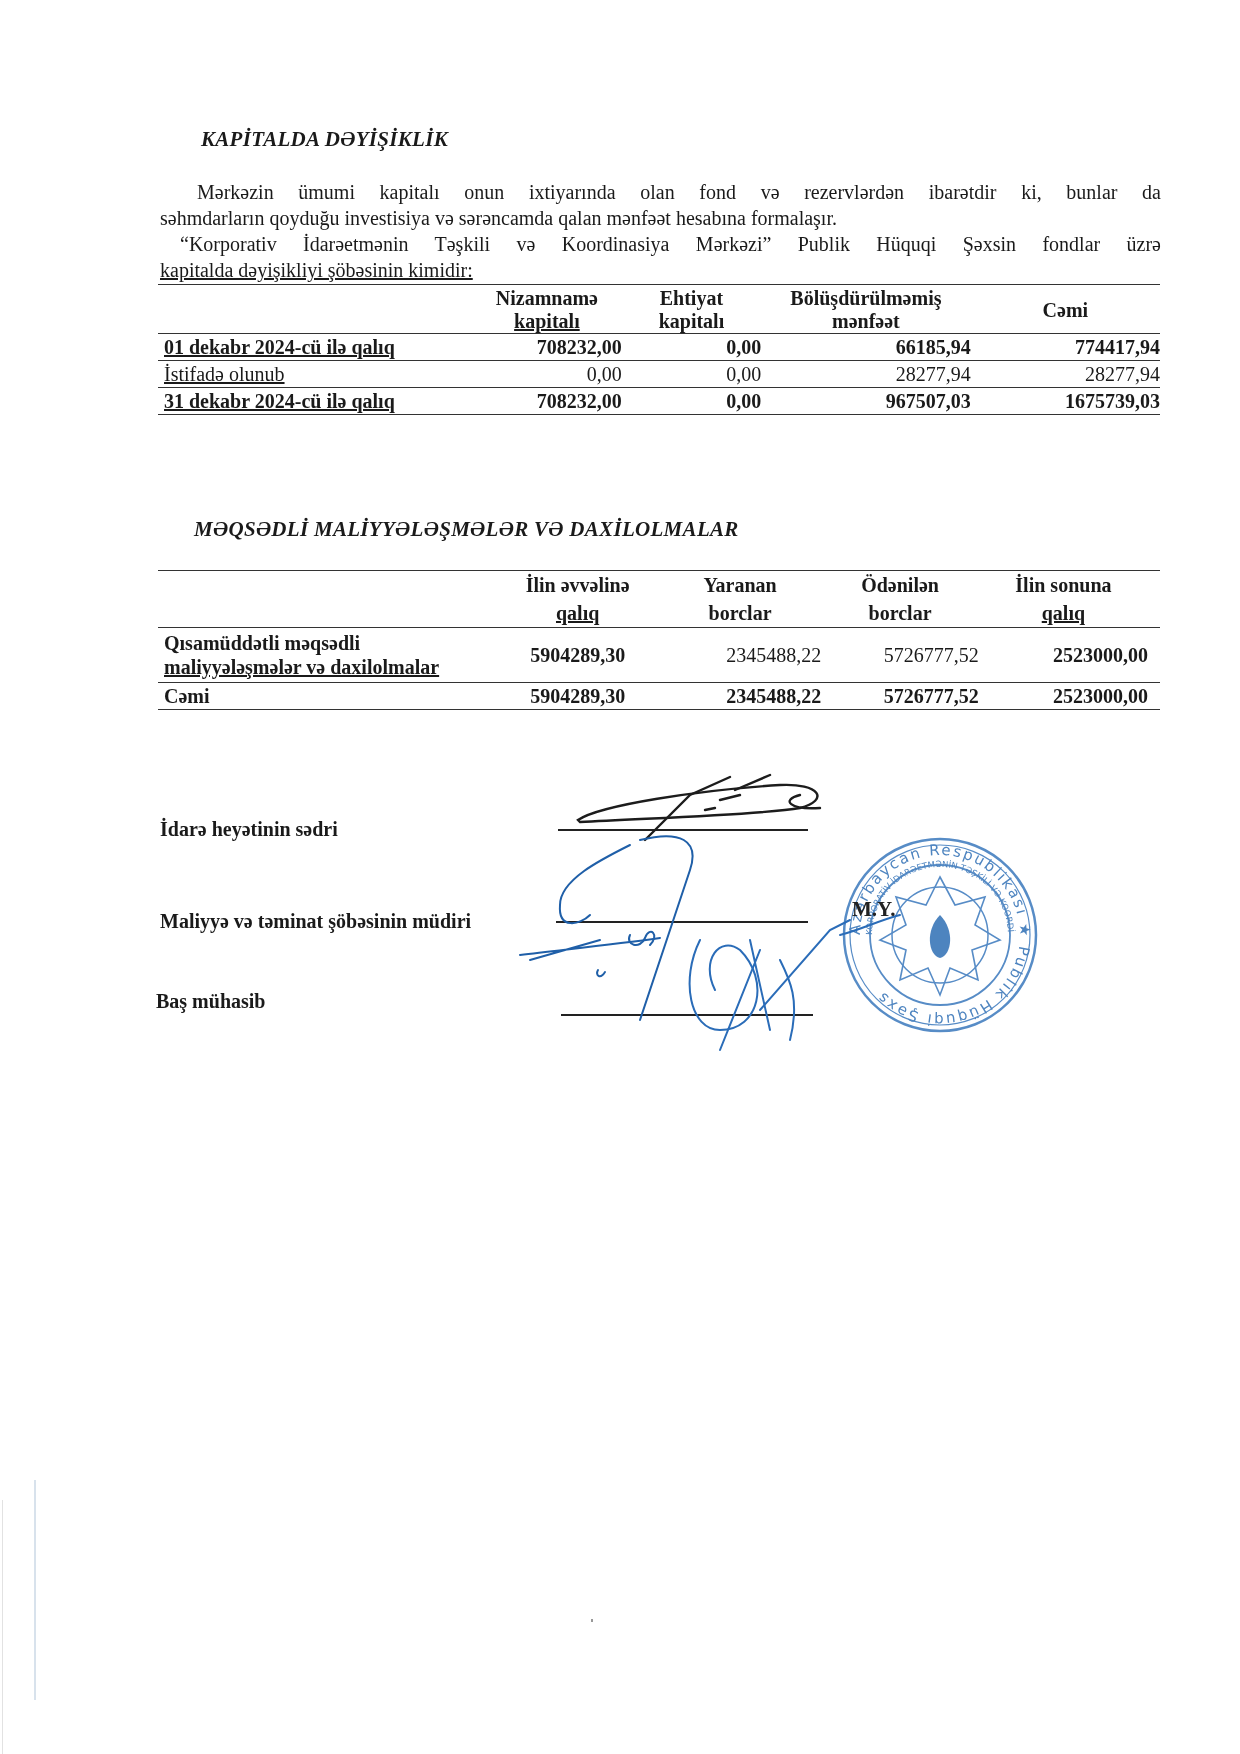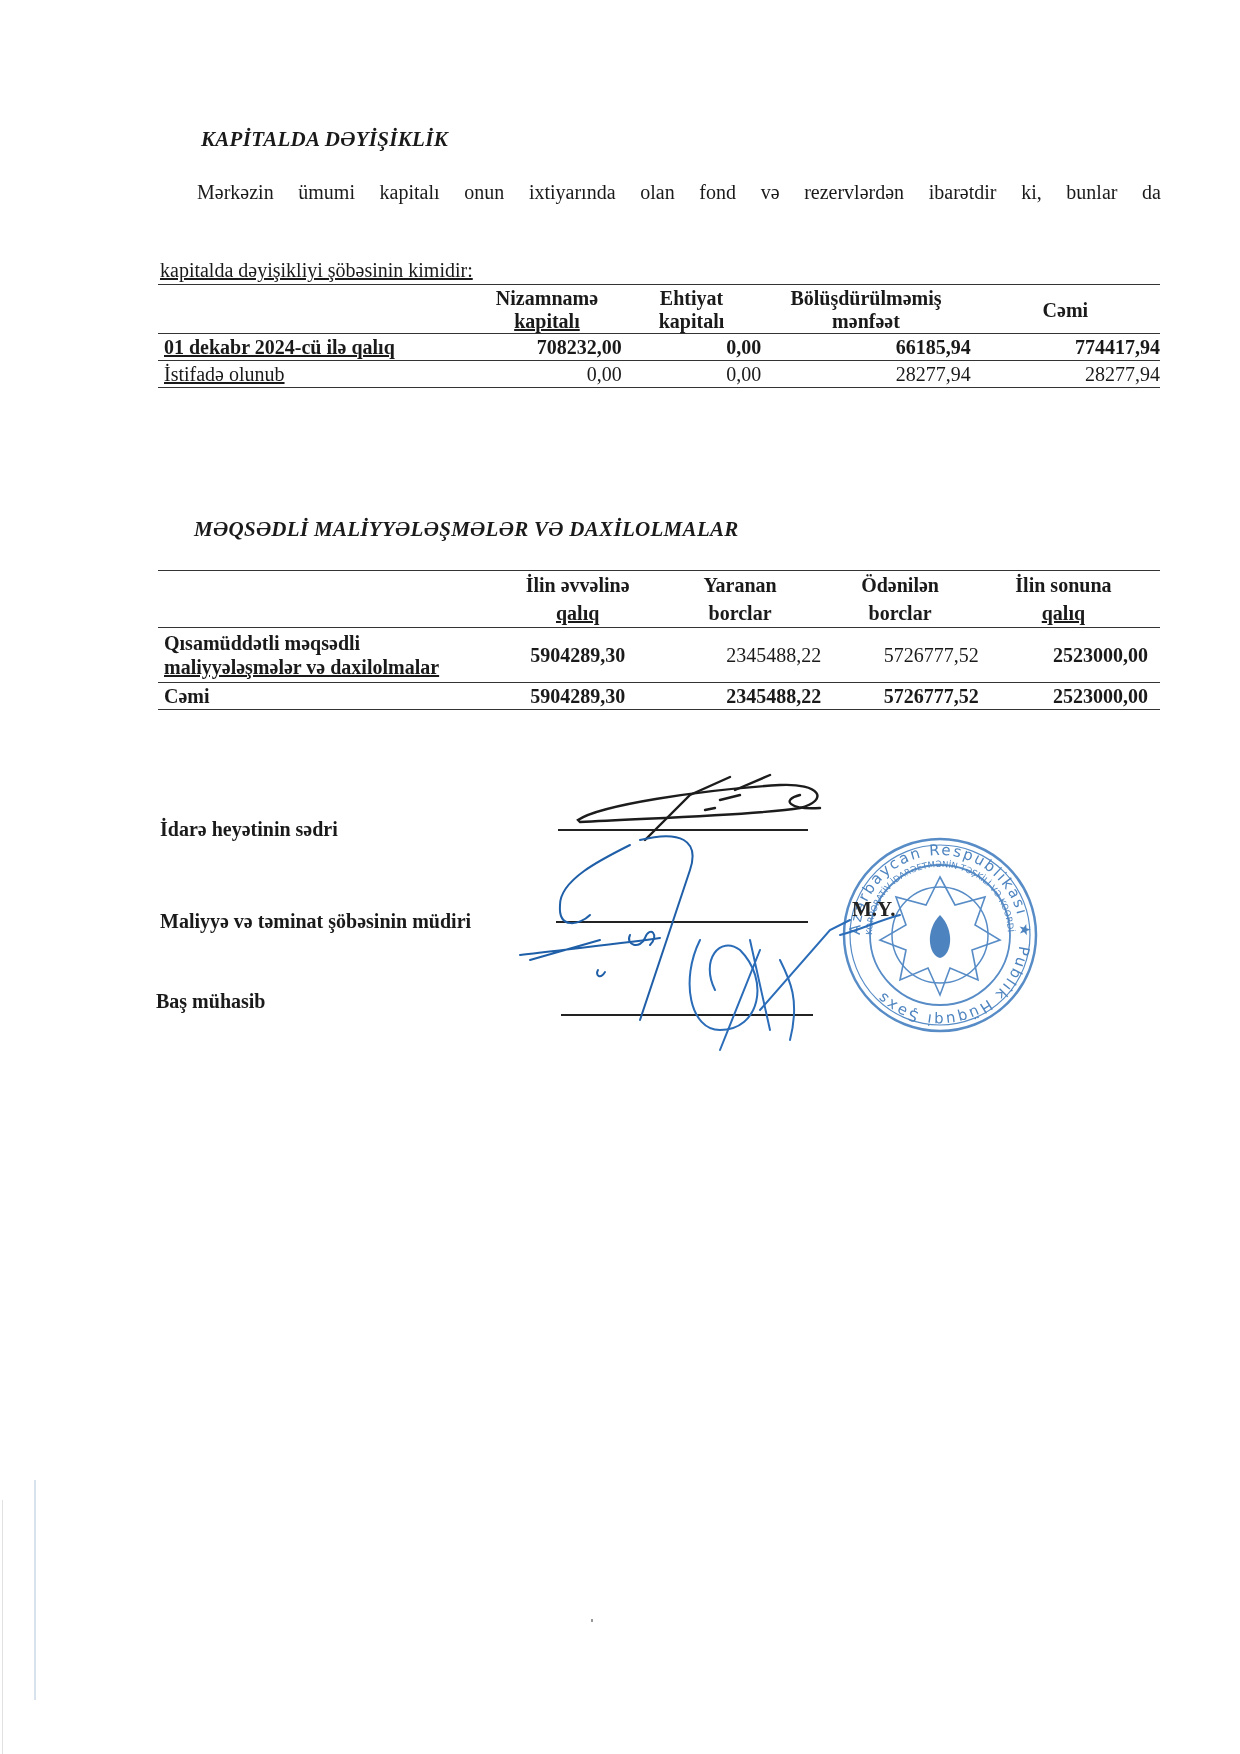--- a/index.html
+++ b/index.html
@@ -62,20 +62,22 @@
 <body>
 
 <div class="page">
   <div class="scan-edge"></div>
   <div class="scan-edge2"></div>
   <div class="speck"></div>
 
   <h2 id="title1">KAPİTALDA DƏYİŞİKLİK</h2>
 
   <div class="p1a">Mərkəzin ümumi kapitalı onun ixtiyarında olan fond və rezervlərdən ibarətdir ki, bunlar da</div>
+  <div class="p1b">səhmdarların qoyduğu investisiya və sərəncamda qalan mənfəət hesabına formalaşır.</div>
+  <div class="p2a">“Korporativ İdarəetmənin Təşkili və Koordinasiya Mərkəzi” Publik Hüquqi Şəxsin fondlar üzrə</div>
   <div class="p2b">kapitalda dəyişikliyi şöbəsinin kimidir:</div>
 
   <table id="cap-table">
     <thead>
       <tr>
         <th class="c0"></th>
         <th class="c1"><span>Nizamnamə</span><br><span class="ul">kapitalı</span></th>
         <th class="c2"><span>Ehtiyat</span><br><span>kapitalı</span></th>
         <th class="c3"><span>Bölüşdürülməmiş</span><br><span>mənfəət</span></th>
         <th class="c4" style="vertical-align: middle;"><span>Cəmi</span></th>
@@ -88,20 +90,27 @@
         <td class="c2">0,00</td>
         <td class="c3">66185,94</td>
         <td class="c4">774417,94</td>
       </tr>
       <tr class="rule-bottom">
         <td class="c0 ul">İstifadə olunub</td>
         <td class="c1">0,00</td>
         <td class="c2">0,00</td>
         <td class="c3">28277,94</td>
         <td class="c4">28277,94</td>
+      </tr>
+      <tr class="bold rule-bottom">
+        <td class="c0 ul">31 dekabr 2024-cü ilə qalıq</td>
+        <td class="c1">708232,00</td>
+        <td class="c2">0,00</td>
+        <td class="c3">967507,03</td>
+        <td class="c4">1675739,03</td>
       </tr>
     </tbody>
   </table>
 
   <h2 id="title2">MƏQSƏDLİ  MALİYYƏLƏŞMƏLƏR VƏ DAXİLOLMALAR</h2>
 
   <table id="fin-table">
     <thead>
       <tr>
         <th class="f0"></th>

